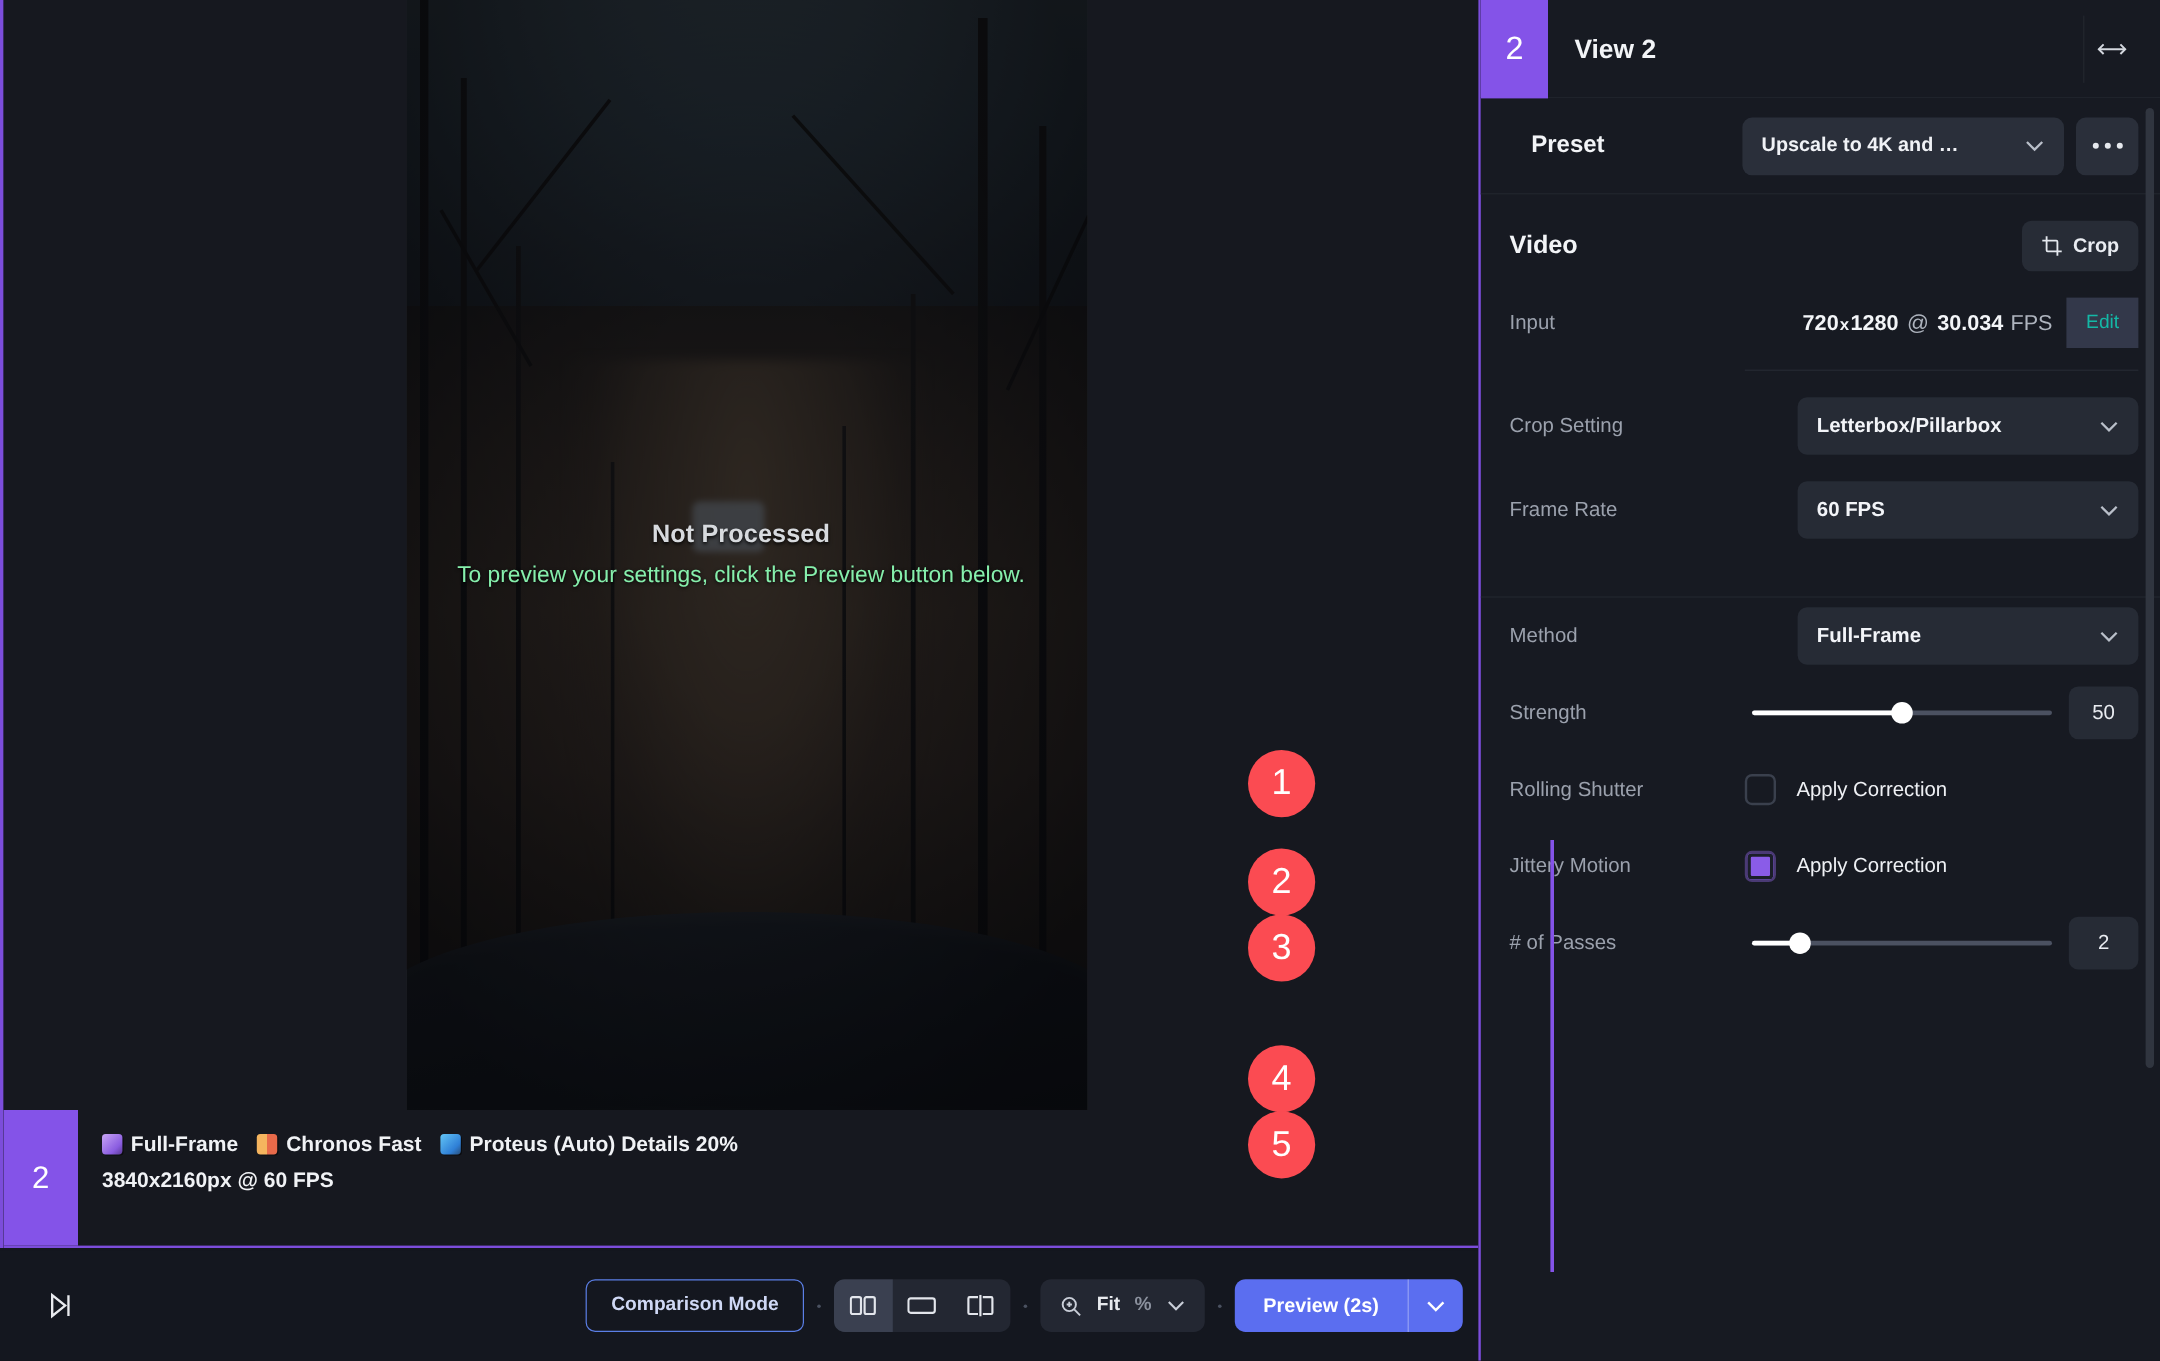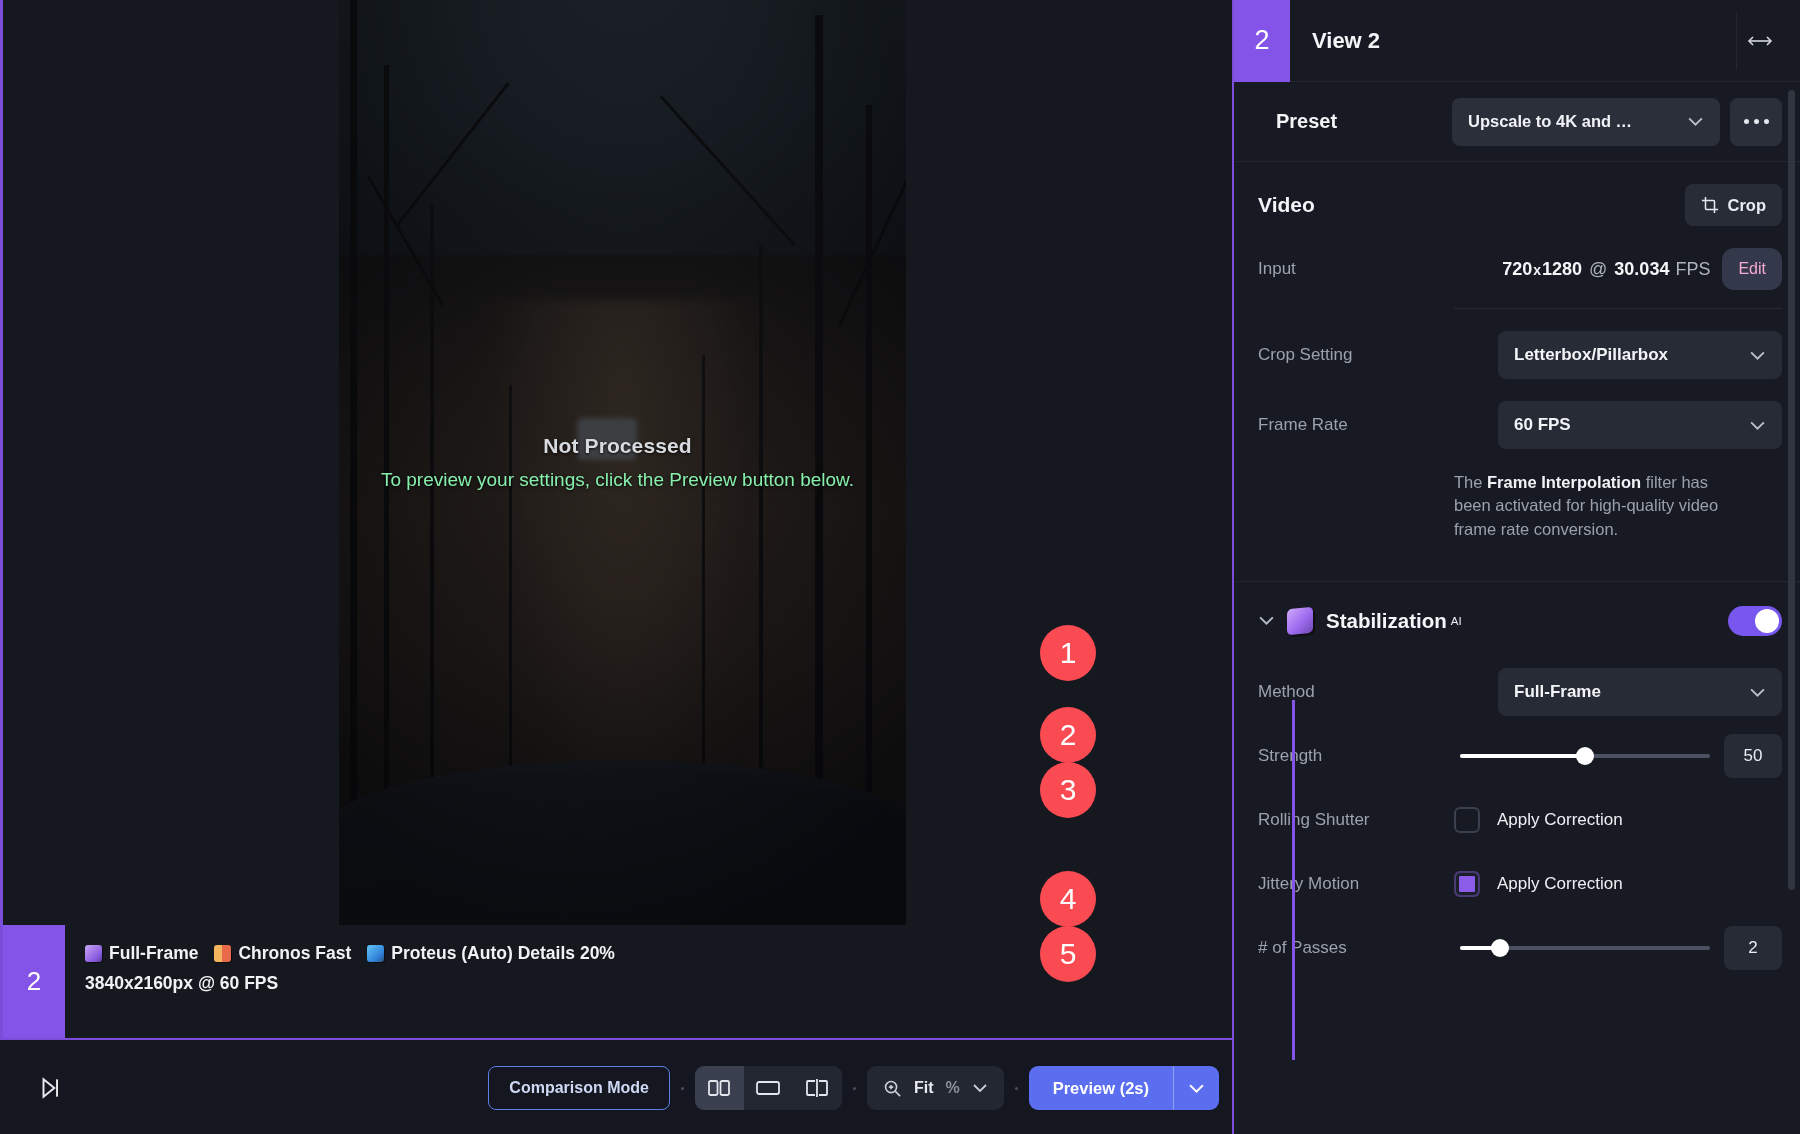--- a/index.html
+++ b/index.html
@@ -189,22 +189,22 @@
   .row { display:flex; align-items:center; margin-top: 22px; }
   .row-label { font-size: 17px; color:#9ba1ad; width: 196px; flex:none; }
   .input-row { position: relative; }
   .input-val {
     margin-left:auto; font-size: 18px; color:#aeb4be; display:flex; align-items:baseline; gap:0;
   }
   .input-val b { color:#f3f5f8; font-weight:700; }
   .input-val .x { font-size:14px; color:#f3f5f8; font-weight:700; padding: 0 1px; }
   .input-val .fps { margin-left:7px; }
   .edit-btn {
-    margin-left:12px; background:#33384a; border-radius:12px; height:42px; padding: 0 16px;
-    display:flex; align-items:center; font-size:16px; color:#f9a8d4; font-weight:400;
+    margin-left:12px; background:#33384a; border-radius:0; height:42px; padding: 0 16px;
+    display:flex; align-items:center; font-size:16px; color:#14b8a6; font-weight:400;
   }
   .hr { height:1px; background:#262a34; margin: 18px 0 0 196px; }
   .sel {
     margin-left:auto; width: 284px; height: 48px; background:#262b35; border-radius:8px;
     display:flex; align-items:center; padding: 0 16px;
   }
   .sel .txt { flex:1; font-size:17px; font-weight:700; color:#f2f4f8; }
   .note { margin-left: 196px; margin-top: 22px; width: 290px; }
   .note p { font-size:16.5px; line-height:1.42; color:#9aa1ad; margin-bottom: 14px; }
   .note p b { color:#f0f2f6; font-weight:700; }
@@ -473,38 +473,24 @@
           <span class="txt">60 FPS</span>
           <span style="color:#b9bfc9;display:flex;">
             <svg width="17" height="11" viewBox="0 0 16 10" fill="none" stroke="currentColor" stroke-width="1.8">
                 <path d="M2 2 L8 8 L14 2"></path>
               </svg>
           </span>
         </div>
       </div>
 
       <div class="note">
-        <p><span>The </span><b>Frame Interpolation</b><span> filter has been activated for high-quality video frame rate conversion.</span></p>
       </div>
     </div>
 
     <div class="stab">
-      <div class="stab-head">
-        <span class="stab-caret">
-          <svg width="17" height="11" viewBox="0 0 16 10" fill="none" stroke="currentColor" stroke-width="1.8">
-              <path d="M2 2 L8 8 L14 2"></path>
-            </svg>
-        </span>
-        <span class="cube"></span>
-        <span class="stab-title">Stabilization</span>
-        <span class="stab-ai">AI</span>
-        <span class="toggle">
-            <span class="knob"></span>
-          </span>
-      </div>
 
       <div class="srow">
         <div class="lab">Method</div>
         <div class="sel">
           <span class="txt">Full-Frame</span>
           <span style="color:#b9bfc9;display:flex;">
             <svg width="17" height="11" viewBox="0 0 16 10" fill="none" stroke="currentColor" stroke-width="1.8">
                 <path d="M2 2 L8 8 L14 2"></path>
               </svg>
           </span>

